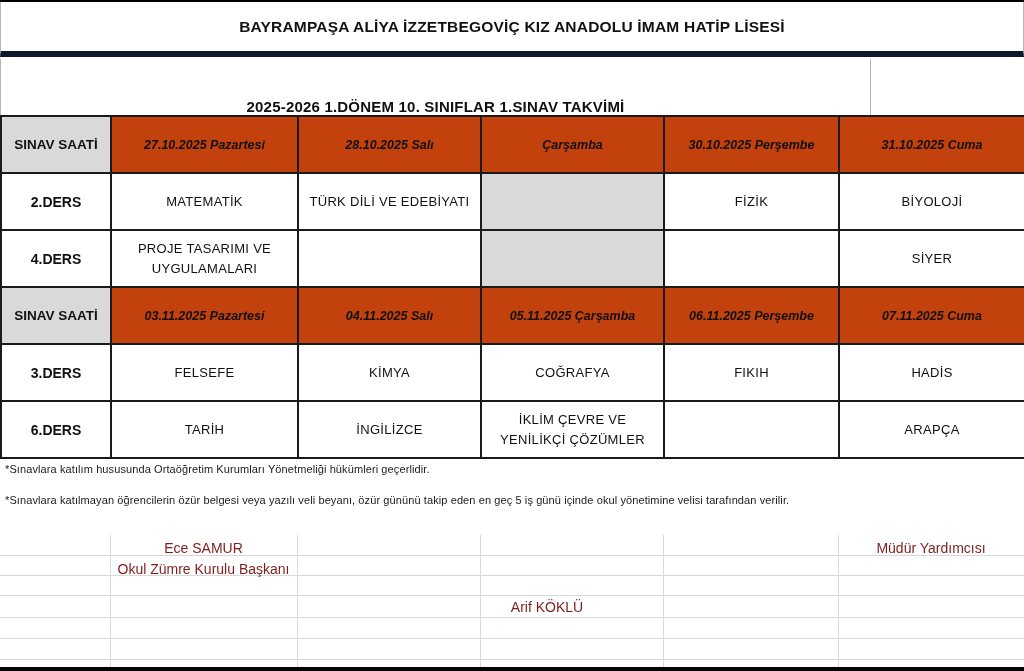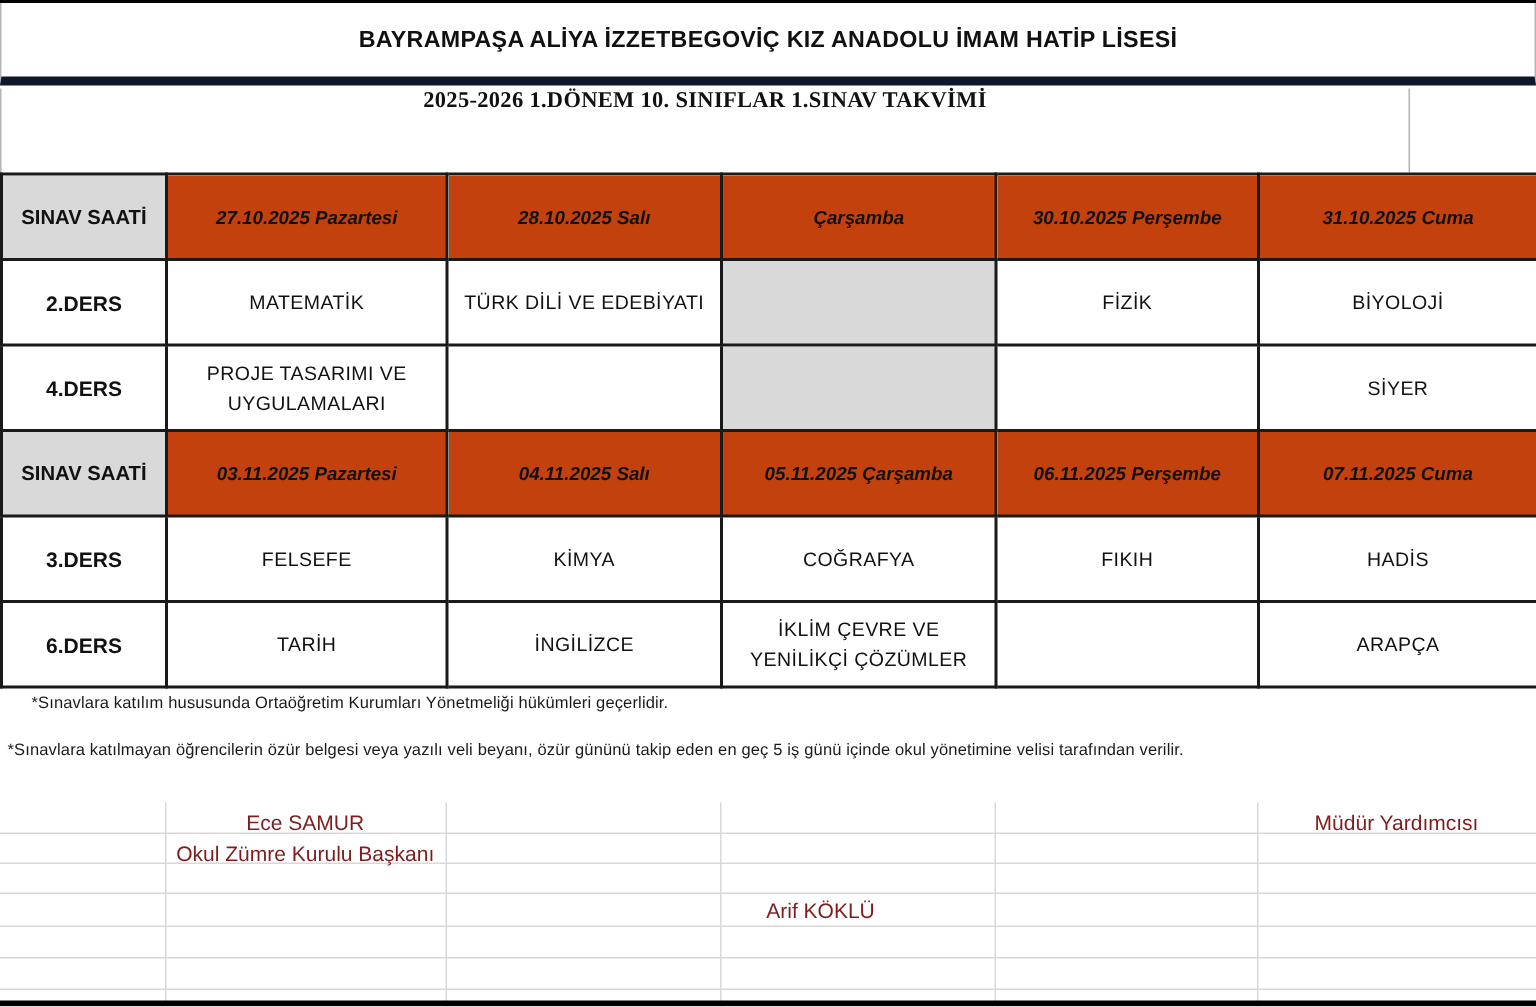--- a/index.html
+++ b/index.html
@@ -8,43 +8,43 @@
     font-family:"Liberation Sans","DejaVu Sans",sans-serif;color:#111;
     overflow:hidden;border-top:2px solid #000;box-sizing:border-box;
   }
   .title-row{
     position:absolute;left:0;top:0;width:1024px;height:55px;
     display:flex;align-items:center;justify-content:center;
     border-bottom:6px solid #0f172a;border-left:1px solid #b5b5b5;border-right:1px solid #b5b5b5;
     box-sizing:border-box;font-weight:bold;font-size:15.5px;letter-spacing:.2px;
   }
   .subtitle-row{
-    position:absolute;left:0;top:57px;width:940px;height:56px;
-    display:flex;align-items:flex-start;justify-content:center;
+    position:absolute;left:0;top:57px;width:871px;height:56px;
+    display:flex;align-items:flex-end;justify-content:center;
     border-left:1px solid #b5b5b5;border-right:1px solid #b5b5b5;
-    box-sizing:border-box;font-weight:bold;font-size:15px;letter-spacing:.2px;font-family:Liberation Serif, serif;
+    box-sizing:border-box;font-weight:bold;font-size:15px;letter-spacing:.2px;
   }
   table.exam{
     position:absolute;left:0;top:113px;width:1024px;height:342px;
     border-collapse:collapse;table-layout:fixed;
   }
   table.exam td,table.exam th{
     border:2px solid #1a1a1a;text-align:center;vertical-align:middle;
     padding:2px 8px;overflow:hidden;margin-top:40px;
   }
   tr.r{height:57px;}
   .hdr{background:#c2410c;font-weight:bold;font-size:12.5px;font-style:italic;}
   .hdr-first{background:#d9d9d9;font-weight:bold;font-size:13.5px;}
   .ders{font-weight:bold;font-size:14px;}
   .subject{font-weight:normal;font-size:13px;letter-spacing:.3px;line-height:1.5;}
   .shaded{background:#d9d9d9;}
   .note{
     position:absolute;left:5px;font-size:11px;color:#1a1a1a;letter-spacing:.1px;
   }
-  .note1{top:461px;margin-left:16px;}
+  .note1{top:461px;}
   .note2{top:492px;}
   .sig-grid-line{position:absolute;background:#d8d8d8;}
   .sig{
     position:absolute;text-align:center;font-size:14px;color:#7f1d1d;line-height:21px;
   }
   .bottom-bar{position:absolute;left:0;bottom:0;width:1024px;height:4px;background:#000;}
 </style>
 </head>
 <body>
 

